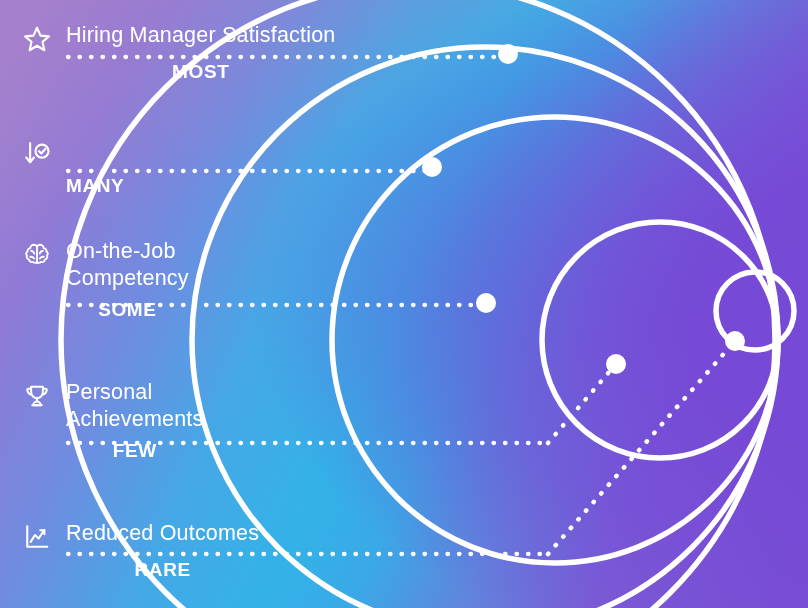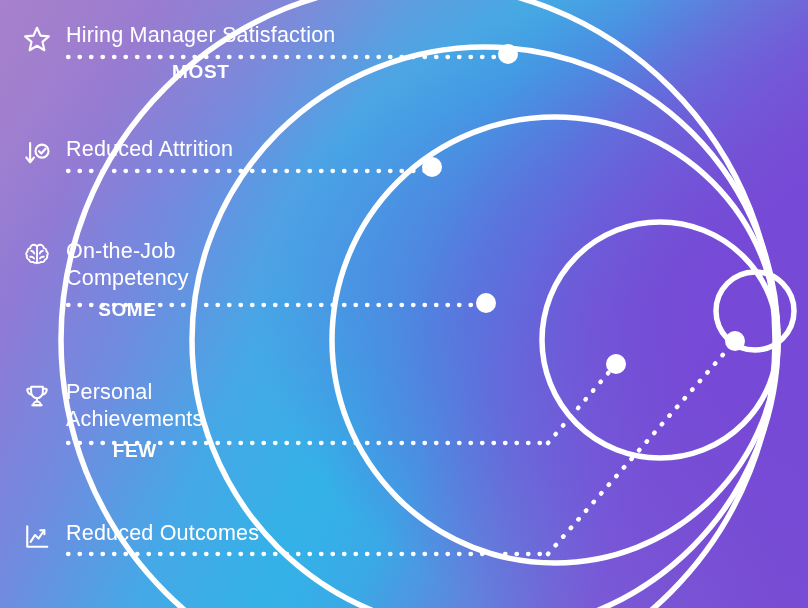--- a/index.html
+++ b/index.html
@@ -134,22 +134,22 @@
     <div class="row" style="top:136px;">
       <div class="row-head">
         <span class="row-icon">
           <svg viewBox="0 0 24 24" fill="none" stroke="#ffffff" stroke-width="1.7" stroke-linejoin="round" stroke-linecap="round">
             <line x1="6.5" y1="4" x2="6.5" y2="19"></line>
             <polyline points="3.4,15.6 6.5,19.4 9.6,15.6"></polyline>
             <circle cx="16" cy="10.5" r="5.2"></circle>
             <polyline points="13.6,10.6 15.4,12.4 18.8,8.6"></polyline>
           </svg>
         </span>
-        <span class="row-title">Reduced Attrition</span>
-      </div>
+      </div>
+      <div class="row-rank">MANY</div>
     </div>
 
     <div class="row" style="top:238px;">
       <div class="row-head">
         <span class="row-icon">
           <svg viewBox="0 0 24 24" fill="none" stroke="#ffffff" stroke-width="1.5" stroke-linejoin="round" stroke-linecap="round">
             <path d="M12 5.2c-1-1.6-3.1-1.9-4.4-.7-1 .9-1 2-1 2 -1.5.2-2.3 1.4-2.1 2.6 -1.3.8-1.5 2.4-.5 3.4 -.6 1.4.3 2.9 1.7 3.2 .2 1.5 1.8 2.4 3.2 1.8 .8 1 2.3 1 3.1 0"></path>
             <path d="M12 5.2c1-1.6 3.1-1.9 4.4-.7 1 .9 1 2 1 2 1.5.2 2.3 1.4 2.1 2.6 1.3.8 1.5 2.4.5 3.4 .6 1.4-.3 2.9-1.7 3.2 -.2 1.5-1.8 2.4-3.2 1.8 -.8 1-2.3 1-3.1 0"></path>
             <line x1="12" y1="5.2" x2="12" y2="18.6"></line>
             <path d="M7.3 8.6c1.3.2 2.2 1.1 2.5 2.2"></path>
@@ -186,20 +186,21 @@
       <div class="row-head">
         <span class="row-icon">
           <svg viewBox="0 0 24 24" fill="none" stroke="#ffffff" stroke-width="1.7" stroke-linejoin="round" stroke-linecap="round">
             <polyline points="4.2,3.4 4.2,19.8 20.2,19.8"></polyline>
             <polyline points="6.9,15.9 10.4,10.4 13.3,13.2 17.7,6.6"></polyline>
             <polyline points="14.6,6.6 17.9,6.6 17.9,9.8"></polyline>
           </svg>
         </span>
         <span class="row-title">Reduced Outcomes</span>
       </div>
+      <div class="row-rank">RARE</div>
     </div>
 
   </div>
 
   <svg id="rules-layer" style="position:absolute;left:0;top:0;width:808px;height:608px;z-index:4;pointer-events:none;" viewBox="0 0 808 608">
     <line x1="68" y1="57" x2="506" y2="57" stroke="#ffffff" stroke-width="4.3" stroke-linecap="round" stroke-dasharray="0.5 11"></line>
     <line x1="68" y1="171" x2="430" y2="171" stroke="#ffffff" stroke-width="4.3" stroke-linecap="round" stroke-dasharray="0.5 11"></line>
     <line x1="68" y1="305" x2="484" y2="305" stroke="#ffffff" stroke-width="4.3" stroke-linecap="round" stroke-dasharray="0.5 11"></line>
     <line x1="68" y1="443" x2="550" y2="443" stroke="#ffffff" stroke-width="4.3" stroke-linecap="round" stroke-dasharray="0.5 11"></line>
     <line x1="68" y1="554" x2="550" y2="554" stroke="#ffffff" stroke-width="4.3" stroke-linecap="round" stroke-dasharray="0.5 11"></line>

